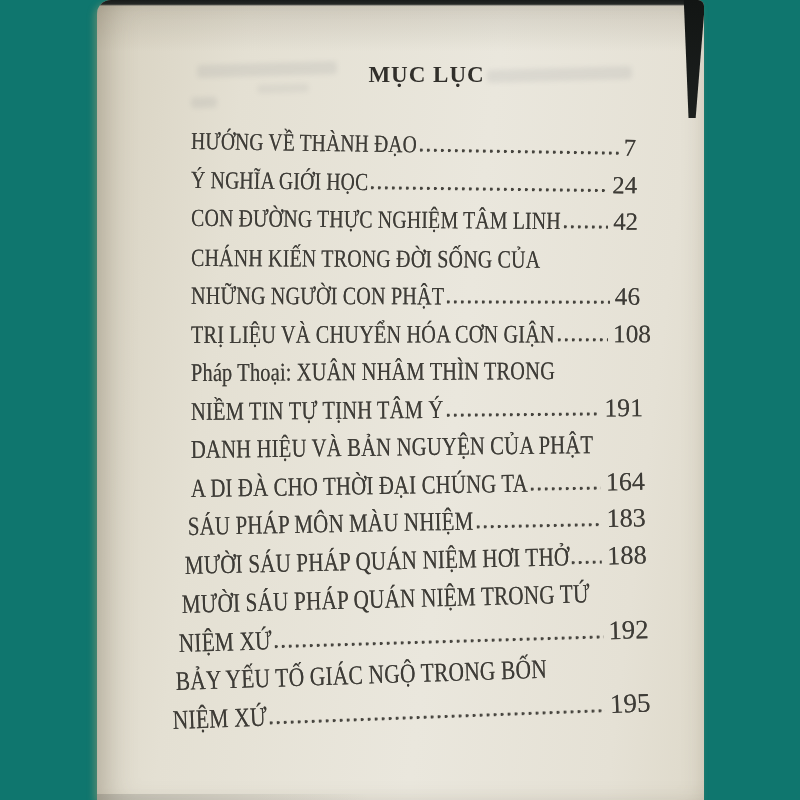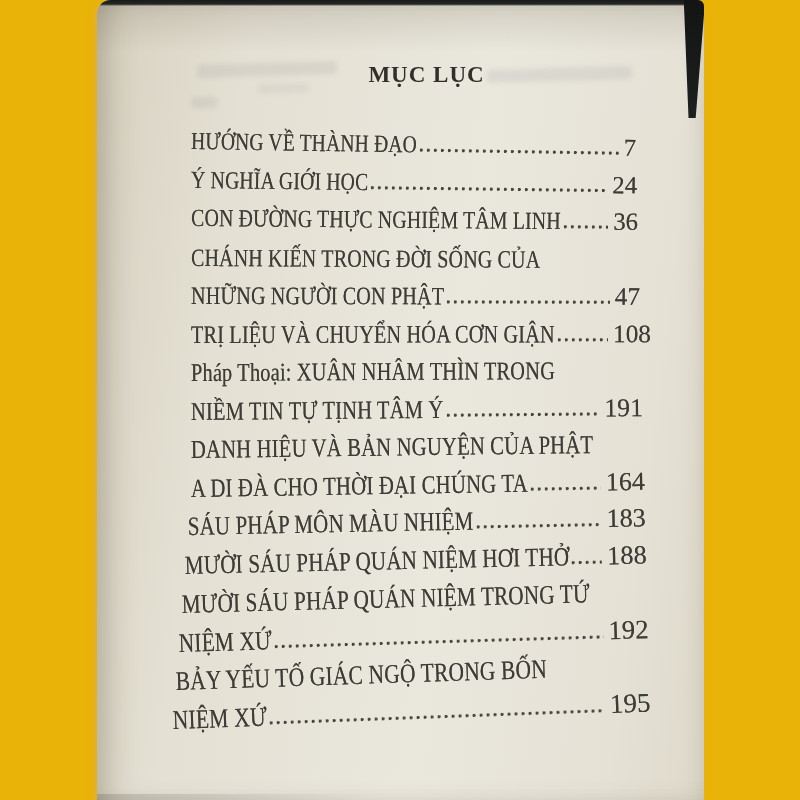--- a/index.html
+++ b/index.html
@@ -1,21 +1,21 @@
 <!DOCTYPE html>
 <html><head>
 <meta charset="utf-8">
 <style>
   html,body{margin:0;padding:0;}
   body{
     width:800px;height:800px;overflow:hidden;position:relative;
     background:#ffffff;
     font-family:"Liberation Serif","DejaVu Serif",serif;
   }
-  .canvas{position:absolute;inset:0;background:#eab308;}
+  .canvas{position:absolute;inset:0;background:#0f766e;}
 
   
   .photo{
     position:absolute;left:97px;top:0;width:607px;height:800px;
     border-radius:14px 6px 0 0;
     overflow:hidden;
     background:
       linear-gradient(180deg, rgba(110,100,82,0.20) 0px, rgba(110,100,82,0.0) 52px),
       linear-gradient(97deg,#d7d1c0 0%,#e4e0d3 22%,#eae7dd 58%,#e5e1d5 86%,#ded9ca 100%);
     box-shadow:
@@ -114,29 +114,29 @@
           <span class="num">7</span>
         </div>
         <div class="line" style="font-size: 24.67px; transform: rotate(0.7deg); margin-left: 18px; margin-right: 14px;">
           <span class="t" style="margin-right: -44.4px;">Ý NGHĨA GIỚI HỌC</span>
           <span class="leader"></span>
           <span class="num">24</span>
         </div>
         <div class="line" style="font-size: 24.84px; transform: rotate(0.5deg); margin-left: 18px; margin-right: 13px;">
           <span class="t" style="margin-right: -92.4px;">CON ĐƯỜNG THỰC NGHIỆM TÂM LINH</span>
           <span class="leader"></span>
-          <span class="num">36</span>
+          <span class="num">42</span>
         </div>
         <div class="line" style="font-size: 25.01px; transform: rotate(0.3deg); margin-left: 18px; margin-right: 12px;">
           <span class="t" style="margin-right: -87.4px;">CHÁNH KIẾN TRONG ĐỜI SỐNG CỦA</span>
         </div>
         <div class="line" style="font-size: 25.18px; transform: rotate(0.1deg); margin-left: 18px; margin-right: 11px; text-align: right;">
           <span class="t" style="margin-right: -63.2px;">NHỮNG NGƯỜI CON PHẬT</span>
           <span class="leader"></span>
-          <span class="num">47</span>
+          <span class="num">46</span>
         </div>
         <div class="line" style="font-size: 25.35px; transform: rotate(-0.1deg); margin-left: 18px; margin-right: 0;">
           <span class="t" style="margin-right: -91px;">TRỊ LIỆU VÀ CHUYỂN HÓA CƠN GIẬN</span>
           <span class="leader"></span>
           <span class="num">108</span>
         </div>
         <div class="line" style="font-size: 25.52px; transform: rotate(-0.3deg); margin-left: 18px; margin-right: 9px;">
           <span class="t" style="margin-right: -91px;">Pháp Thoại: XUÂN NHÂM THÌN TRONG</span>
         </div>
         <div class="line" style="font-size: 25.69px; transform: rotate(-0.5deg); margin-left: 18px; margin-right: 8px;">

